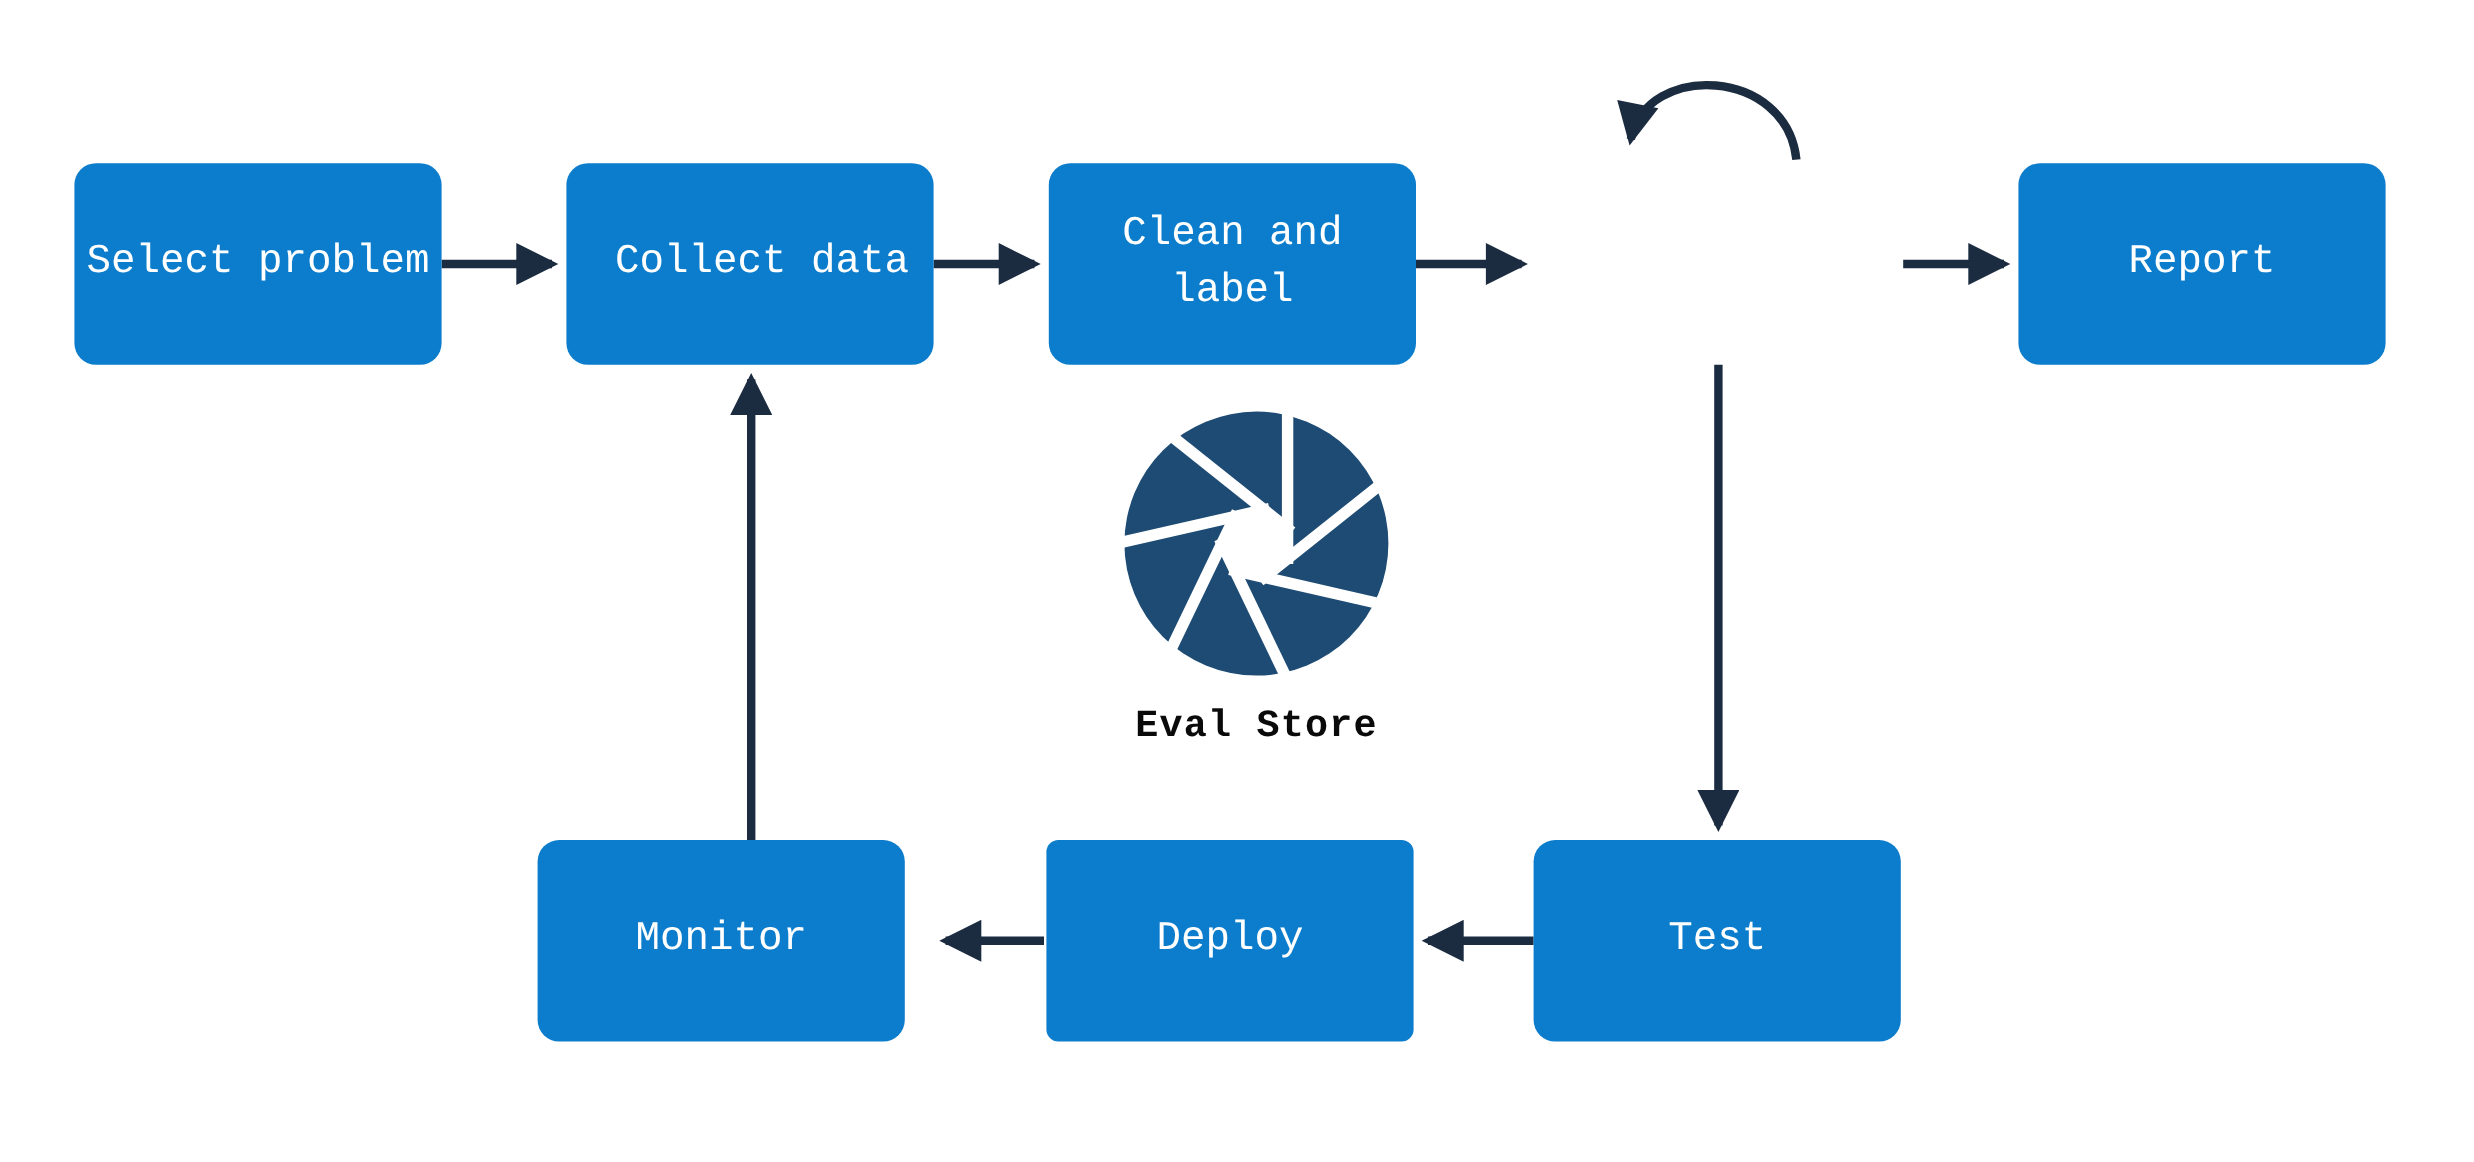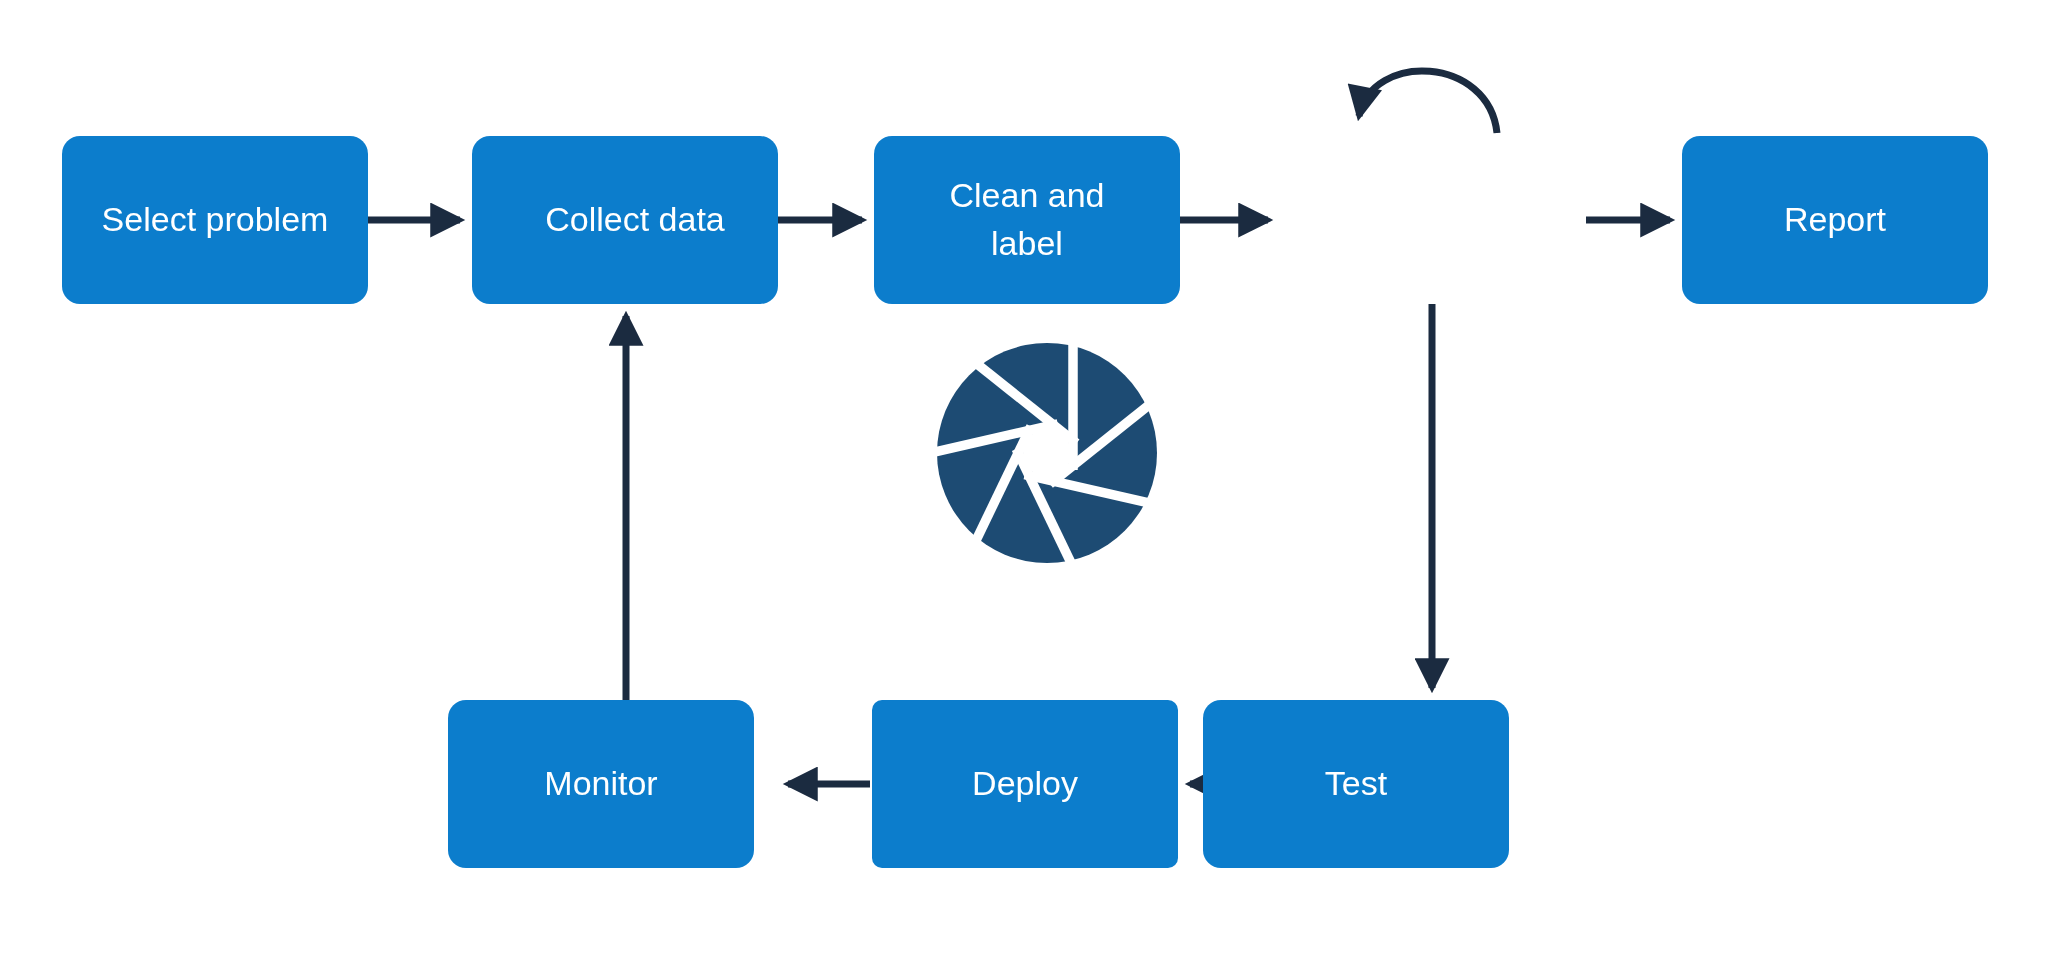--- a/index.html
+++ b/index.html
@@ -8,21 +8,21 @@
     --arrow:#1b2b40;
     --logo:#1d4b73;
     --logo-text:#0a0a0a;
     --background:#ffffff;
   }
   html,body{margin:0;padding:0;background:var(--background);}
   .canvas{
     position:relative;
     width:2062px;height:968px;
     background:var(--background);
-    font-family:Liberation Sans, sans-serif;
+    font-family:Liberation Mono, monospace;
     overflow:hidden;
   }
   .edges{position:absolute;left:0;top:0;width:2062px;height:968px;pointer-events:none;}
   .node{
     position:absolute;
     width:306px;height:168px;
     background:var(--node-fill);
     border-radius:18px;
     color:var(--node-text);
     display:flex;align-items:center;justify-content:center;
@@ -34,21 +34,21 @@
   }
   .row1{top:136px;}
   .row2{top:700px;}
   .n-select{left:62px;}
   .n-collect{left:472px;padding-left:20px;}
   .n-clean{left:874px;justify-content:center;}
   .n-train{left:1280px;}
   .n-report{left:1682px;}
   .n-monitor{left:448px;}
   .n-deploy{left:872px;border-radius:10px;}
-  .n-test{left:1203px;}
+  .n-test{left:1278px;}
   .logo-icon{position:absolute;left:932px;top:338px;width:230px;height:230px;}
   .logo-label{
     position:absolute;left:897px;top:586px;width:300px;
     text-align:center;
     font-size:32px;font-weight:bold;
     color:var(--logo-text);
     letter-spacing:1px;
   }
 </style>
 </head>
@@ -104,14 +104,15 @@
     <g stroke="#ffffff" stroke-width="9.5">
       <line x1="141" y1="132" x2="141" y2="-22"></line>
       <line x1="141" y1="132" x2="141" y2="-22" transform="rotate(51.43 115 115)"></line>
       <line x1="141" y1="132" x2="141" y2="-22" transform="rotate(102.86 115 115)"></line>
       <line x1="141" y1="132" x2="141" y2="-22" transform="rotate(154.29 115 115)"></line>
       <line x1="141" y1="132" x2="141" y2="-22" transform="rotate(205.71 115 115)"></line>
       <line x1="141" y1="132" x2="141" y2="-22" transform="rotate(257.14 115 115)"></line>
       <line x1="141" y1="132" x2="141" y2="-22" transform="rotate(308.57 115 115)"></line>
     </g>
   </svg>
+  <div class="logo-label">Eval Store</div>
 
 </div>
 
 </body></html>

